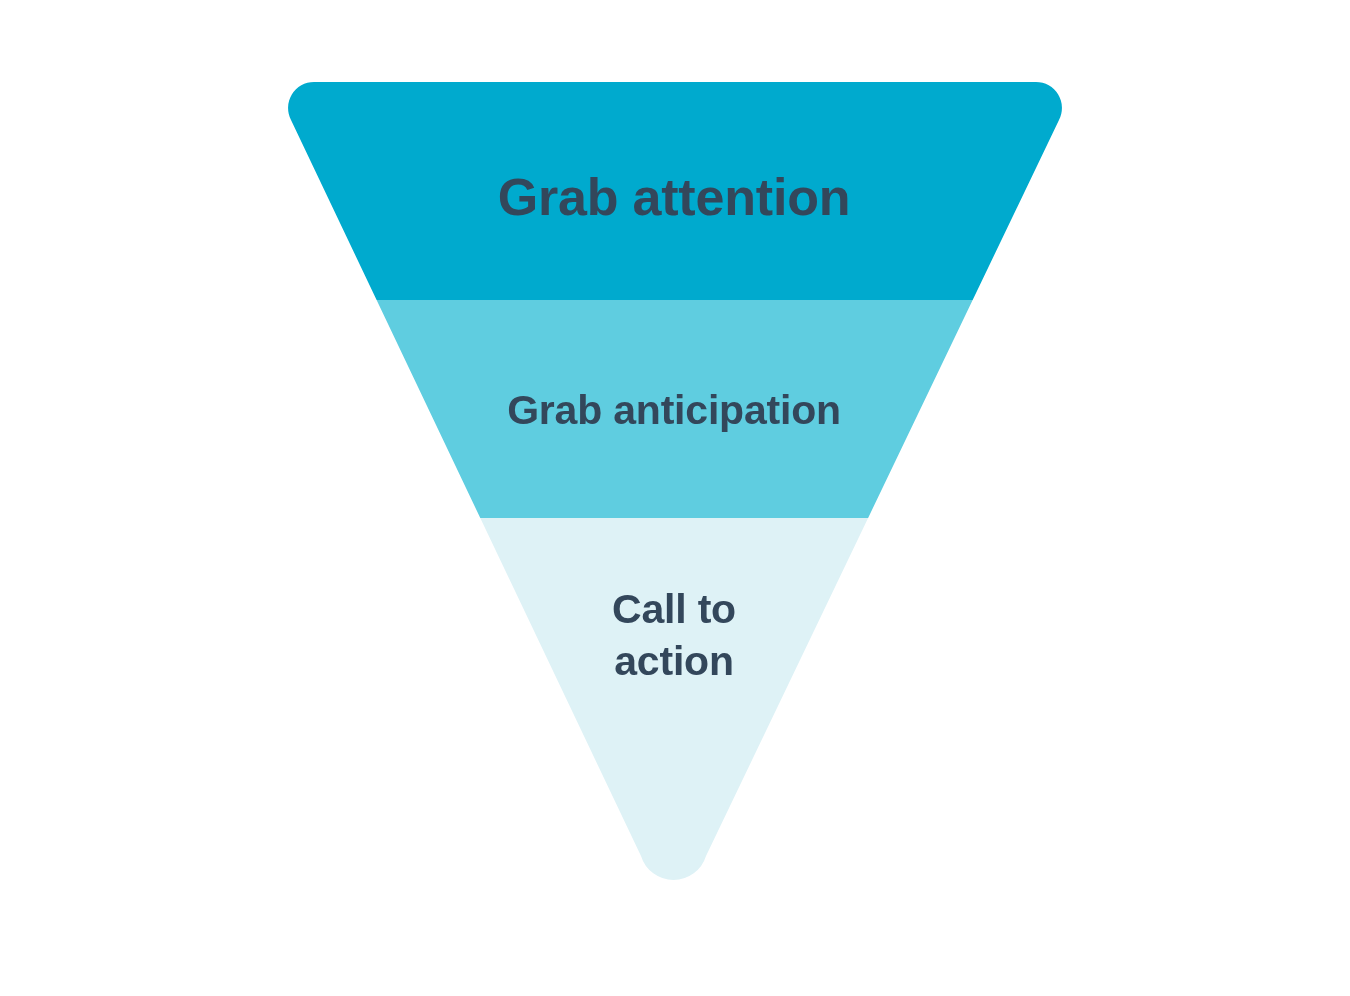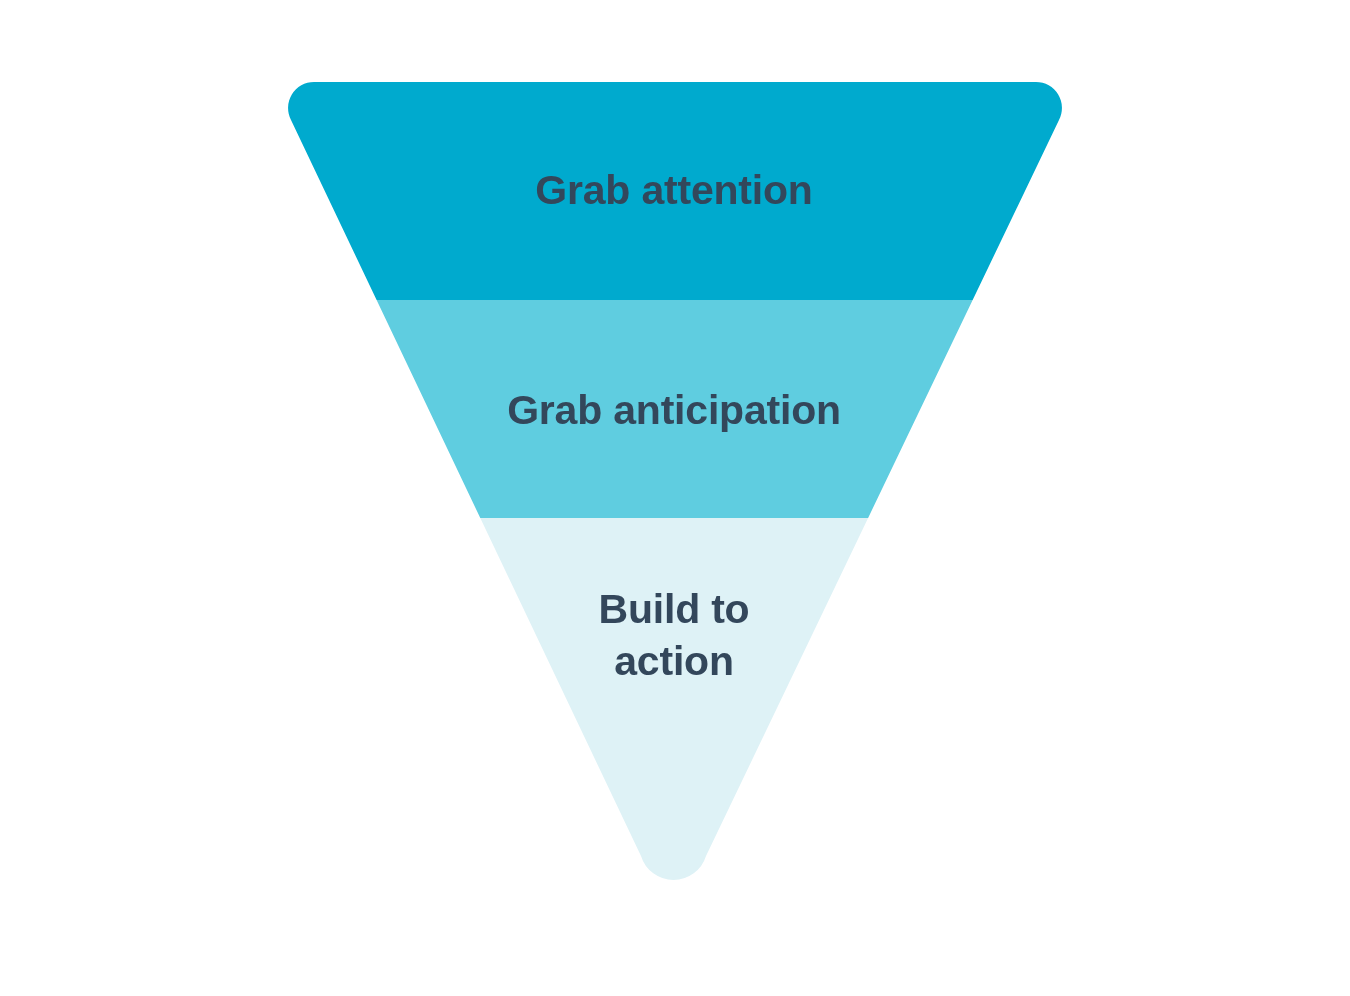--- a/index.html
+++ b/index.html
@@ -35,21 +35,21 @@
     font-weight: bold;
     letter-spacing: -0.2px;
     line-height: 1.28;
     white-space: pre-line;
     pointer-events: none;
   }
   #label-stage-1 {
     left: 274px;
     top: 164px;
     width: 800px;
-    font-size: 41px;
+    font-size: 52px;
   }
   #label-stage-2 {
     left: 274px;
     top: 384px;
     width: 800px;
     font-size: 41px;
   }
   #label-stage-3 {
     left: 474px;
     top: 583px;
@@ -81,16 +81,16 @@
       <rect id="band-1" x="270" y="70" width="810" height="230" fill="#00AACE"></rect>
       <rect id="band-2" x="270" y="300" width="810" height="218" fill="#5FCDE0"></rect>
       <rect id="band-3" x="270" y="518" width="810" height="390" fill="#DEF2F6"></rect>
     </g>
   </svg>
 
   <div class="stage-label" id="label-stage-1" style="color: rgb(51, 71, 91);">Grab attention</div>
 
   <div class="stage-label" id="label-stage-2" style="color: rgb(51, 71, 91);">Grab anticipation</div>
 
-  <div class="stage-label" id="label-stage-3" style="color: rgb(51, 71, 91);">Build to
+  <div class="stage-label" id="label-stage-3" style="color: rgb(51, 71, 91);">Call to
 action</div>
 
 </div>
 
 </body></html>

